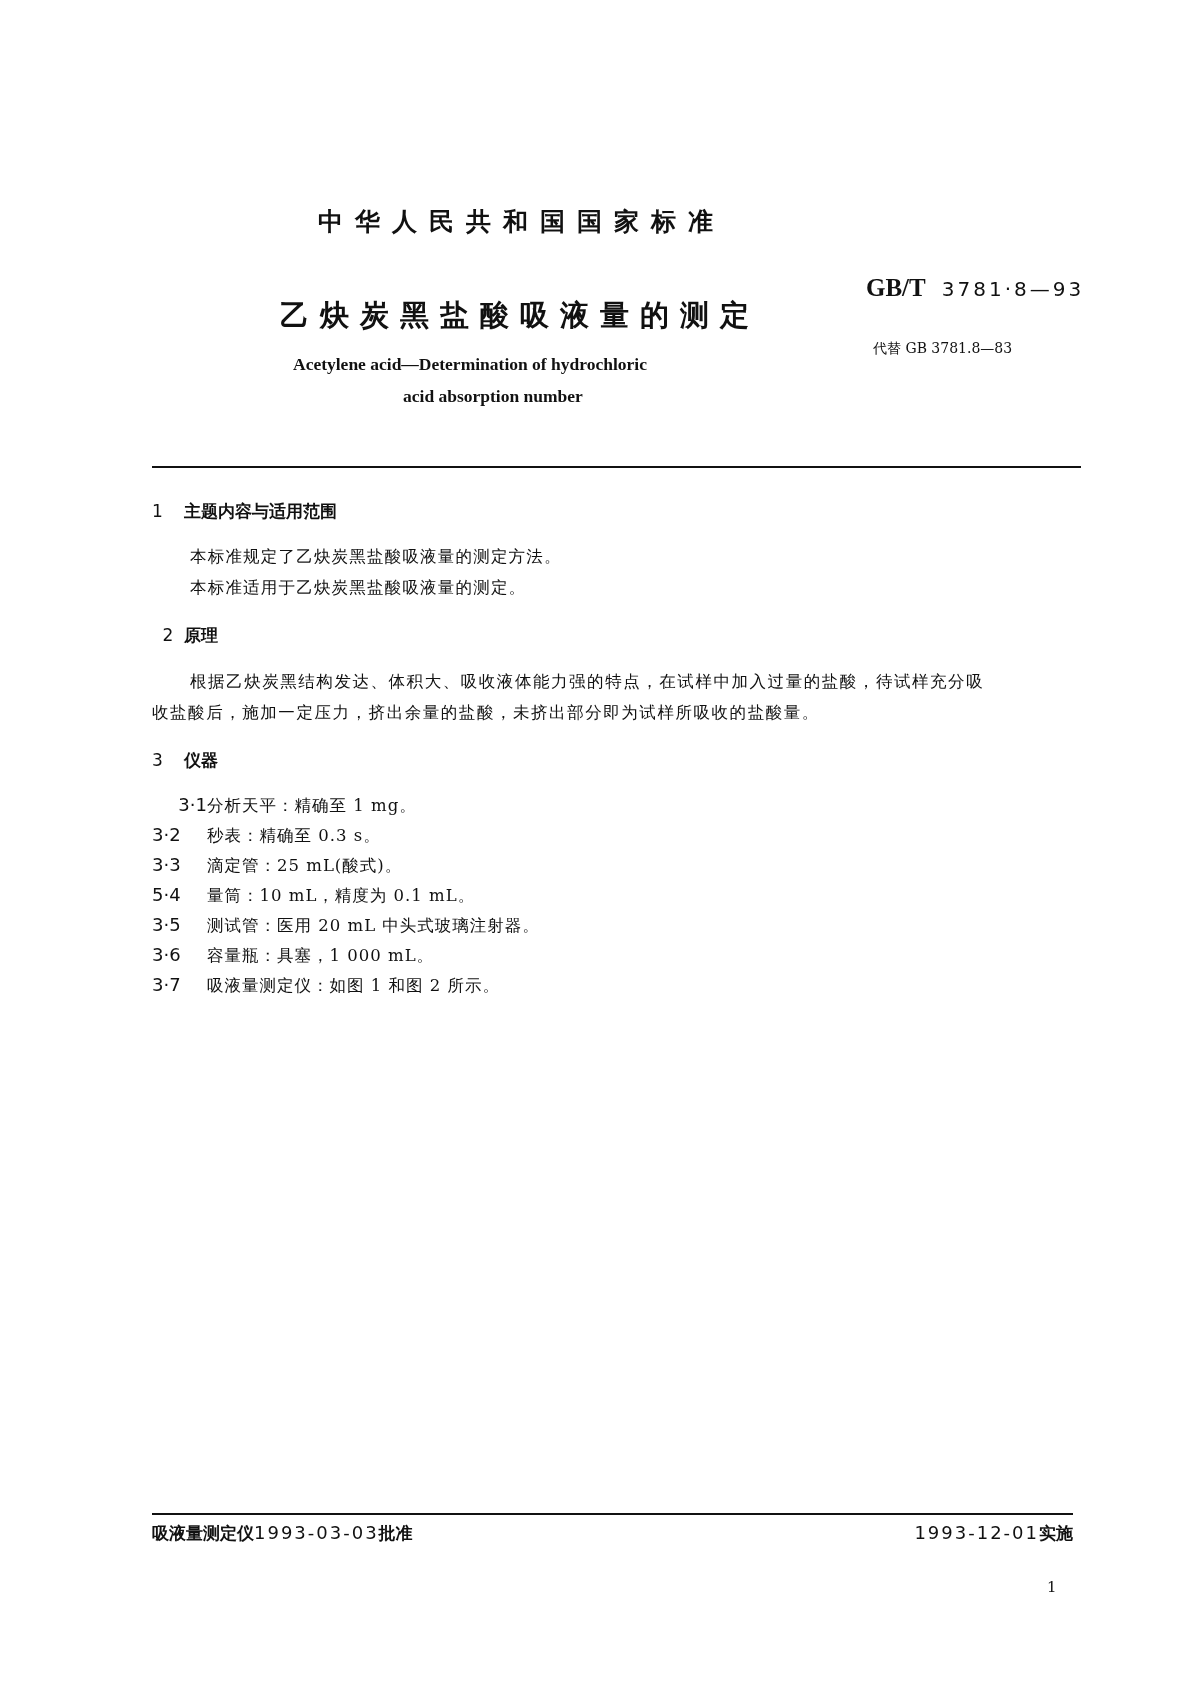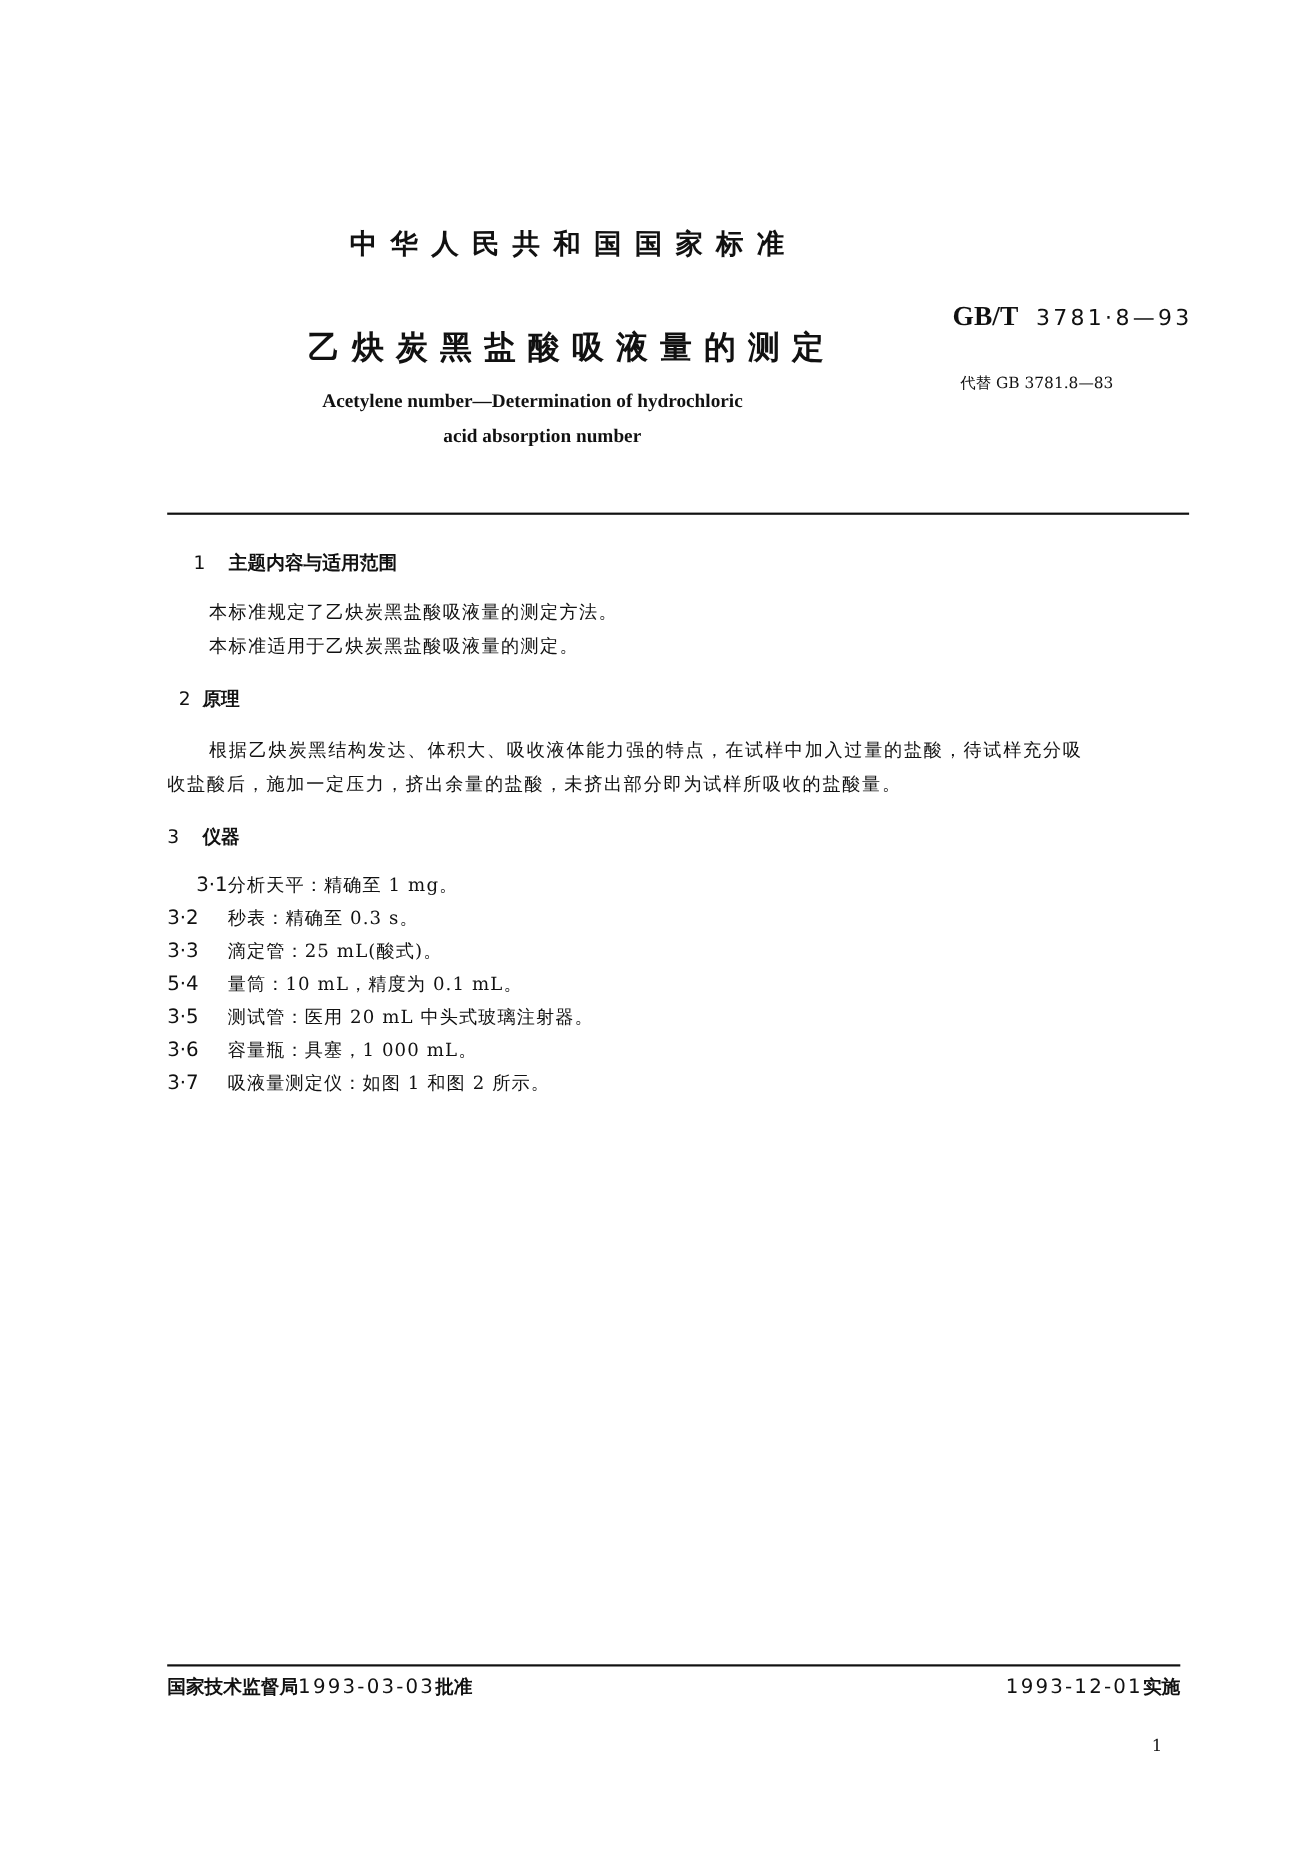--- a/index.html
+++ b/index.html
@@ -116,31 +116,31 @@
       left: 1047px; top: 1578px;
       font-family: "DejaVu Serif", serif;
       font-size: 15px;
     }
   </style>
 </head>
 <body>
 
 <div class="abs national-standard">中华人民共和国国家标准</div>
 <div class="abs doc-title">乙炔炭黑盐酸吸液量的测定</div>
-<div class="abs en-title">Acetylene number—Determination of hydrochloric</div>
+<div class="abs en-title">Acetylene acid—Determination of hydrochloric</div>
 <div class="abs en-title-2">acid absorption number</div>
 
 <div class="abs std-number">
   <span class="prefix">GB/T</span><span class="num">3781·8—93</span>
 </div>
 <div class="abs replaces">代替 GB 3781.8—83</div>
 
 <div class="rule rule-top"></div>
 
-<div class="abs section-heading" style="top:500px;margin-left:24px;">
+<div class="abs section-heading" style="top:500px;">
   <span class="num">1</span><span>主题内容与适用范围</span>
 </div>
 <div class="abs para" style="left:190px; top:546px;">本标准规定了乙炔炭黑盐酸吸液量的测定方法。</div>
 <div class="abs para" style="left:190px; top:577px;">本标准适用于乙炔炭黑盐酸吸液量的测定。</div>
 
 <div class="abs section-heading" style="top:624px;text-align:center;">
   <span class="num">2</span><span>原理</span>
 </div>
 <div class="abs para" style="left:190px; top:671px; letter-spacing:1.55px;">根据乙炔炭黑结构发达、体积大、吸收液体能力强的特点，在试样中加入过量的盐酸，待试样充分吸</div>
 <div class="abs para" style="left:152px; top:702px; letter-spacing:1.55px;">收盐酸后，施加一定压力，挤出余量的盐酸，未挤出部分即为试样所吸收的盐酸量。</div>
@@ -166,18 +166,18 @@
 </div>
 <div class="abs clause" style="top:944px;">
   <span class="cnum">3·6</span><span class="ctext">容量瓶：具塞，1 000 mL。</span>
 </div>
 <div class="abs clause" style="top:974px;">
   <span class="cnum">3·7</span><span class="ctext">吸液量测定仪：如图 1 和图 2 所示。</span>
 </div>
 
 <div class="rule rule-bottom"></div>
 <div class="abs footer-left">
-  <span>国家技术监督局</span><span class="date">1993-03-03</span><span>批准</span>
+  <span>吸液量测定仪</span><span class="date">1993-03-03</span><span>批准</span>
 </div>
 <div class="abs footer-right">
   <span class="date">1993-12-01</span><span>实施</span>
 </div>
 <div class="abs page-number">1</div>
 
 </body></html>

